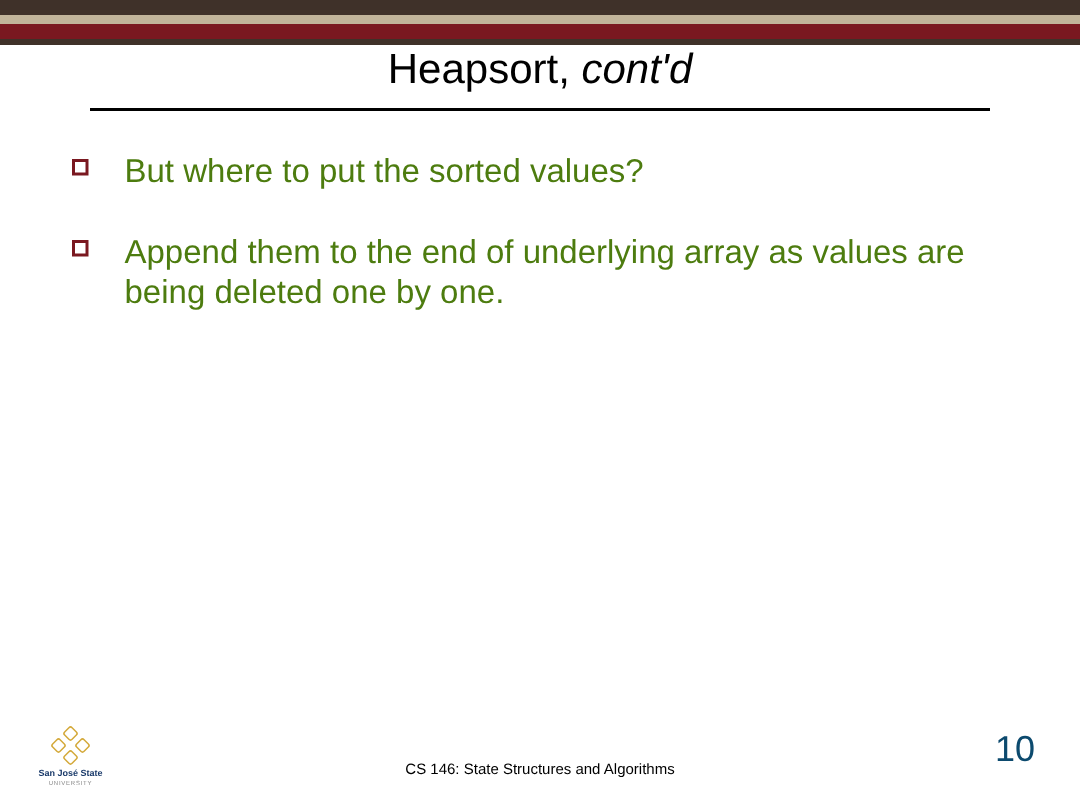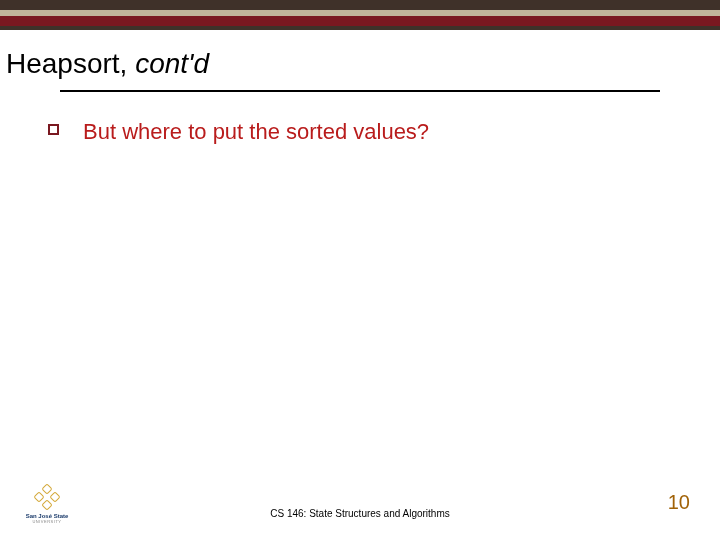--- a/index.html
+++ b/index.html
@@ -18,21 +18,21 @@
     box-sizing: border-box;
   }
   .top-bars {
     width: 100%;
   }
   .bar-dark1 { height: 10px; background: #3f3129; }
   .bar-tan   { height: 6px;  background: #c1b49a; }
   .bar-maroon{ height: 10px; background: #7a1820; }
   .bar-dark2 { height: 4px;  background: #3f3129; }
   .title-wrap {
-    margin-top: 18px;
+    text-align: center;
   }
   .title {
     display: inline-block;
     font-size: 28px;
     color: #000;
     padding: 0 6px 6px 6px;
   }
   .title .italic { font-style: italic; }
   .title-rule {
     width: 600px;
@@ -54,21 +54,21 @@
     height: 11px;
     border: 2px solid #7a1820;
     background: #fff;
     margin-top: 6px;
     margin-right: 24px;
     box-sizing: border-box;
   }
   .bullet-text {
     font-size: 22px;
     line-height: 1.25;
-    color: #b91c1c;
+    color: #4d7c0f;
   }
   .footer {
     position: absolute;
     left: 0;
     right: 0;
     bottom: 14px;
     height: 50px;
   }
   .logo {
     position: absolute;
@@ -123,22 +123,22 @@
     bottom: 6px;
     font-size: 10px;
     line-height: 1.3;
     text-align: center;
     color: #000;
   }
   .foot-right {
     position: absolute;
     right: 30px;
     bottom: 12px;
-    font-size: 20px;
-    color: #a16207;
+    font-size: 24px;
+    color: #0c4a6e;
   }
 </style>
 </head>
 <body>
 
 <div class="slide">
 
   <div class="top-bars">
     <div class="bar-dark1"></div>
     <div class="bar-tan"></div>
@@ -151,20 +151,24 @@
       <span>Heapsort, </span><span class="italic">cont'd</span>
     </div>
     <hr class="title-rule">
   </div>
 
   <div class="content">
     <div class="bullet-row">
       <div class="bullet-box"></div>
       <div class="bullet-text">But where to put the sorted values?</div>
     </div>
+    <div class="bullet-row">
+      <div class="bullet-box"></div>
+      <div class="bullet-text">Append them to the end of underlying array as values are being deleted one by one.</div>
+    </div>
   </div>
 
   <div class="footer">
     <div class="logo">
       <div class="logo-icon">
         <div class="petal p1"></div>
         <div class="petal p2"></div>
         <div class="petal p3"></div>
         <div class="petal p4"></div>
       </div>

